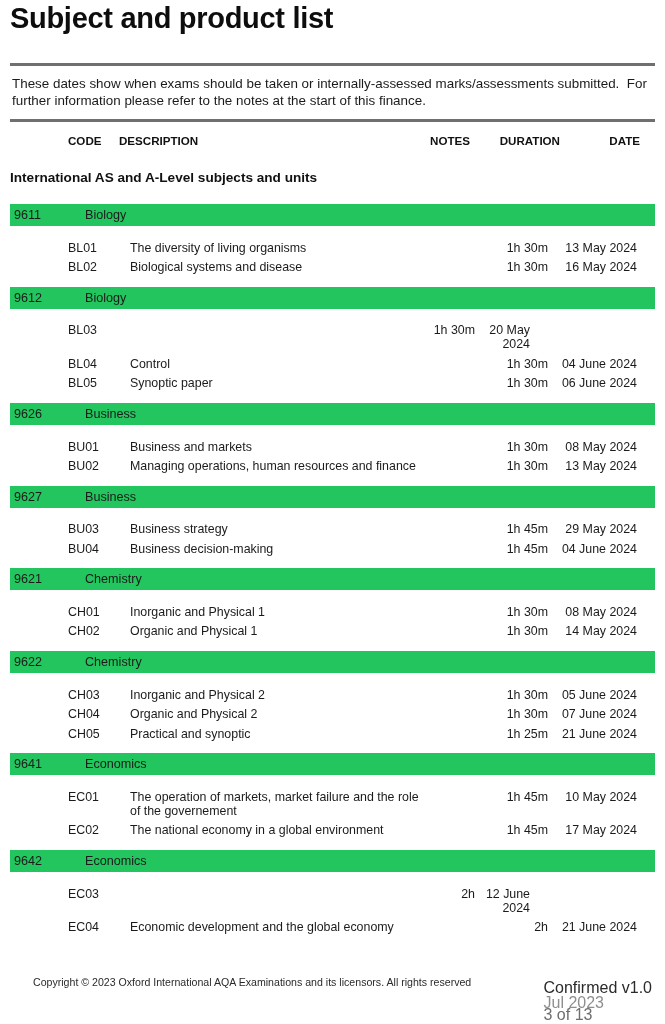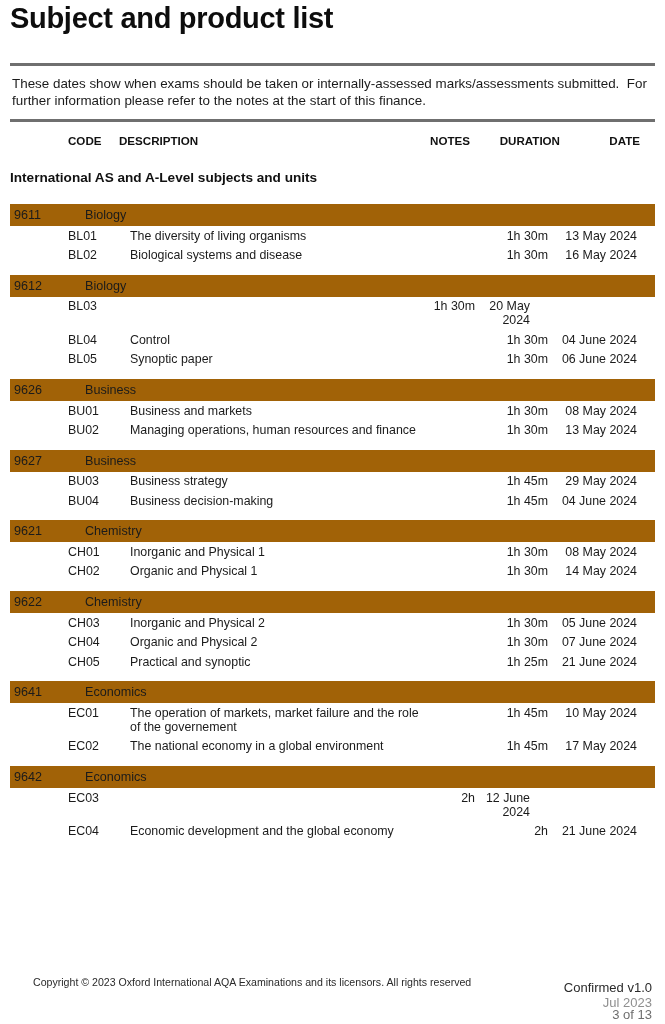--- a/index.html
+++ b/index.html
@@ -20,25 +20,25 @@
   }
   .header-row { margin-top:12px; font-weight:bold; font-size:11.6px; padding:0; color:#111; }
   .c-dur, .c-date { text-align:right; }
   .c-notes { text-align:right; padding-right:5px; }
   .c-date { padding-right:18px; }
   .header-row .c-date { padding-right:15px; }
   .header-row .c-dur { position:relative; left:12px; }
   .header-row .c-desc { margin-left:-11px; }
   .section-heading { margin-top:22px; margin-bottom:18px; font-size:13.6px; font-weight:bold; line-height:16px; color:#111; }
   .group + .group { margin-top:10px; }
-  .band { height:22px; background:#a16207; display:flex; align-items:center; padding-left:4px; font-size:12.6px; }
+  .band { height:22px; background:#22c55e; display:flex; align-items:center; padding-left:4px; font-size:12.6px; }
   .band-code { width:71px; }
-  .group-rows { }
+  .group-rows { padding-top:12px; }
   .footer-copyright { position:absolute; left:33px; top:976px; font-size:10.6px; color:#2a2a2a; }
-  .footer-right { position:absolute; right:13px; top:981px; text-align:right; font-size:13px; line-height:13px; color:#2a2a2a; }
+  .footer-right { position:absolute; right:13px; top:981px; text-align:left; font-size:16px; line-height:13px; color:#2a2a2a; }
   .footer-right .faded { color:#8f8f8f; margin-top:2px; }
   .footer-right .faded2 { color:#6e6e6e; margin-top:-1px; }
 </style>
 </head>
 <body>
 
 <div class="content">
 
   <h1 class="title">Subject and product list</h1>
   <div class="rule rule-1"></div>

